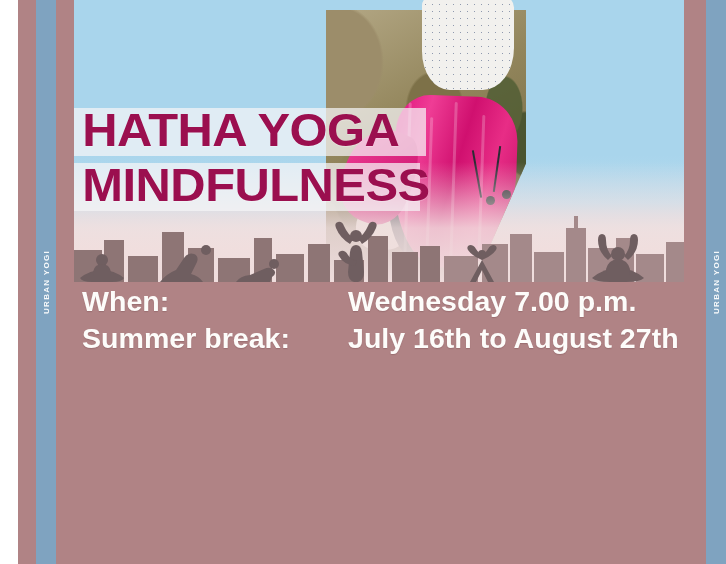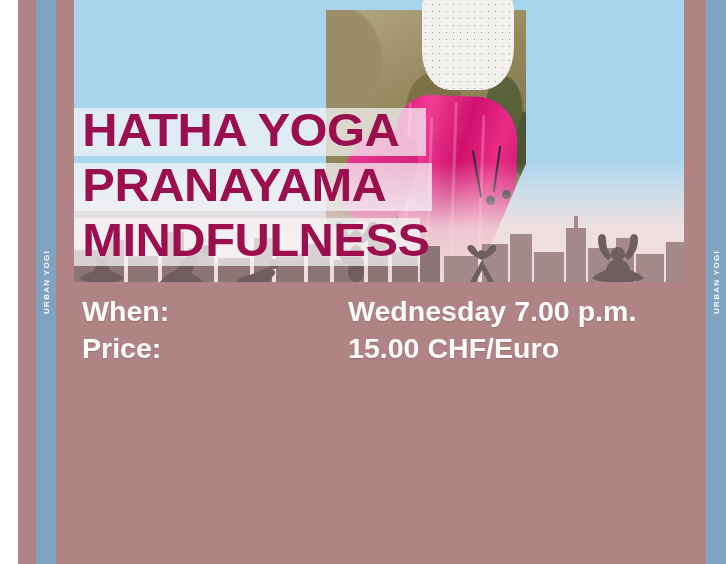--- a/index.html
+++ b/index.html
@@ -89,21 +89,21 @@
       transform:scaleX(1.04);transform-origin:left center;
       text-shadow:0 1px 0 rgba(255,255,255,.25);}
   .hlwrap{position:relative;height:55px;}
   .hlbg{position:absolute;left:0;top:4px;height:48px;background:rgba(245,245,246,.72);}
   .hlbg.r1{width:352px;}
   .hlbg.r2{width:358px;}
   .hlbg.r3{width:346px;}
   .hl span{position:relative;z-index:2;}
 
   
-  .details{position:absolute;left:8px;top:296px;width:600px;}
+  .details{position:absolute;left:8px;top:286px;width:600px;}
   .row{display:flex;align-items:baseline;height:37px;}
   .lab,.val{
       font-family:"Liberation Sans Narrow","Liberation Sans",sans-serif;
       font-weight:bold;font-size:28px;line-height:32px;color:#fdfcfa;white-space:nowrap;
       transform:scaleX(1.02);transform-origin:left center;
       text-shadow:0 1px 1px rgba(90,50,55,.25);}
   .lab{width:266px;flex:0 0 266px;}
   .val{flex:1;}
 </style>
 </head>
@@ -208,41 +208,37 @@
         </g>
       </svg>
     </div>
 
     <div class="headlines">
       <div class="hlwrap">
         <div class="hlbg r1"></div>
         <div class="hl"><span>HATHA YOGA</span></div>
       </div>
       <div class="hlwrap">
-        <div class="hlbg r2"></div>
-        <div class="hl"><span>PRANAYAMA</span></div>
-      </div>
-      <div class="hlwrap">
         <div class="hlbg r3"></div>
         <div class="hl"><span>MINDFULNESS</span></div>
       </div>
     </div>
 
     <div class="details">
 
       <div class="row">
         <div class="lab">When:</div>
         <div class="val">Wednesday 7.00 p.m.</div>
       </div>
 
 
-
       <div class="row">
-        <div class="lab">Price:</div>
-        <div class="val">15.00 CHF/Euro</div>
-      </div>
+        <div class="lab">Summer break:</div>
+        <div class="val">July 16th to August 27th</div>
+      </div>
+
 
 
 
     </div>
 
   </div>
 </div>
 
 </body></html>

